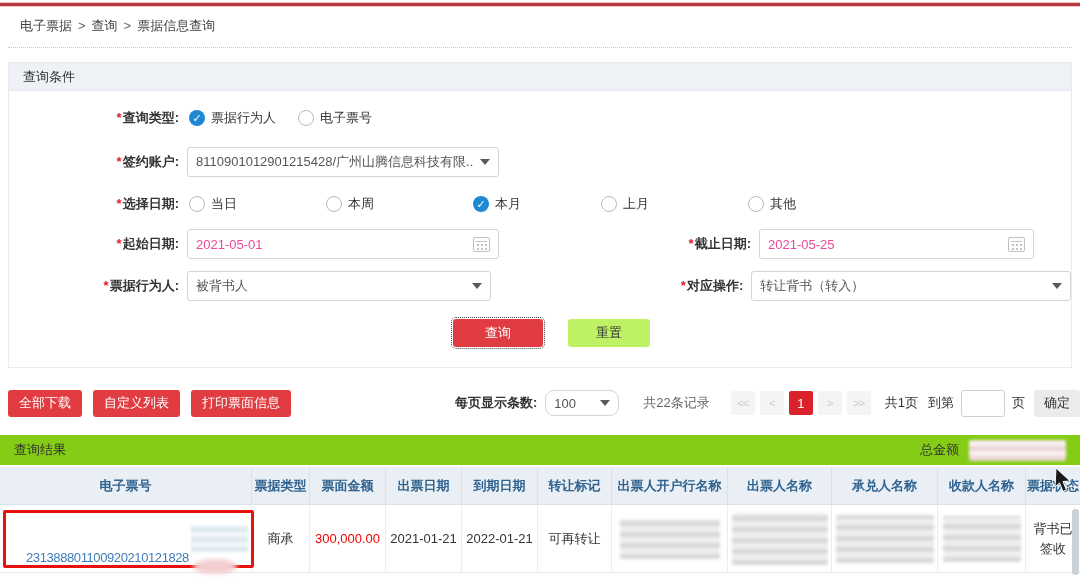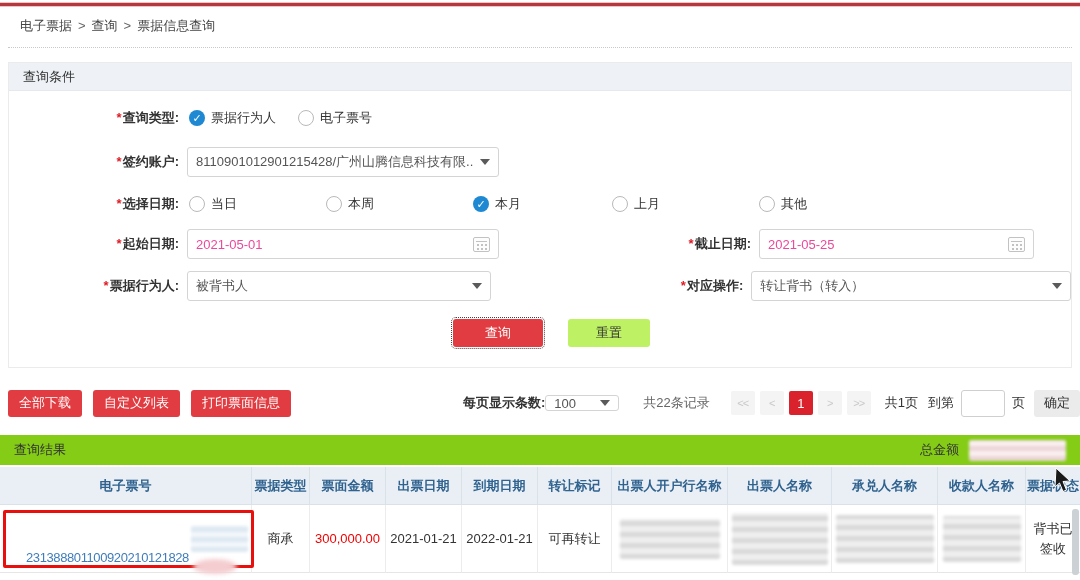--- a/index.html
+++ b/index.html
@@ -50,21 +50,21 @@
     border:none; border-radius:3px; font:inherit; cursor:pointer; }
   .btn-red { background:#e03c41; color:#fff; }
   .btn-gray { background:#bef264; color:#333; }
   .focus-dotted { outline:1px dotted #444; outline-offset:1px; }
 
   
   .toolbar { display:flex; align-items:center; margin-top:21px; padding-left:8px; height:28px; }
   .toolbar .btn-red { height:27px; padding:0 11px; margin-right:11px; }
   .tb-right { display:flex; align-items:center; margin-left:auto; }
   .ps-label { font-weight:bold; }
-  .ps-select { width:74px; height:16px; margin-left:0; }
+  .ps-select { width:74px; height:26px; margin-left:8px;border-radius:9px; }
   .records { color:#666; margin-left:24px; }
   .pager { display:flex; align-items:center; margin-left:16px; }
   .pg { width:24px; height:24px; margin-left:5px; display:flex; align-items:center; justify-content:center;
     background:#f4f4f4; color:#c9c9c9; border-radius:2px; font-size:11px; letter-spacing:-1px; cursor:pointer; }
   .pg.cur { background:#d9222b; color:#fff; font-size:13px; letter-spacing:0; }
   .pages { margin-left:14px; }
   .goto-lbl { margin-left:10px; }
   .goto { width:44px; height:27px; border:1px solid #cfcfcf; border-radius:3px; margin-left:7px;
     font:inherit; padding:0 4px; outline:none; }
   .unit { margin-left:7px; }
@@ -144,21 +144,21 @@
       <div class="frow" style="margin-top:18px;">
         <div class="lbl"><span class="req">*</span><span>选择日期:</span></div>
         <div class="opt" style="margin-left:10px; width:137px;">
           <span class="radio"></span>
           <span class="ol">当日</span>
         </div>
         <div class="opt" style="width:147px;">
           <span class="radio"></span>
           <span class="ol">本周</span>
         </div>
-        <div class="opt" style="width:139px;">
+        <div class="opt" style="width:128px;">
           <span class="radio checked"></span>
           <span class="ol">本月</span>
         </div>
         <div class="opt" style="width:147px;">
           <span class="radio"></span>
           <span class="ol">上月</span>
         </div>
         <div class="opt">
           <span class="radio"></span>
           <span class="ol">其他</span>

